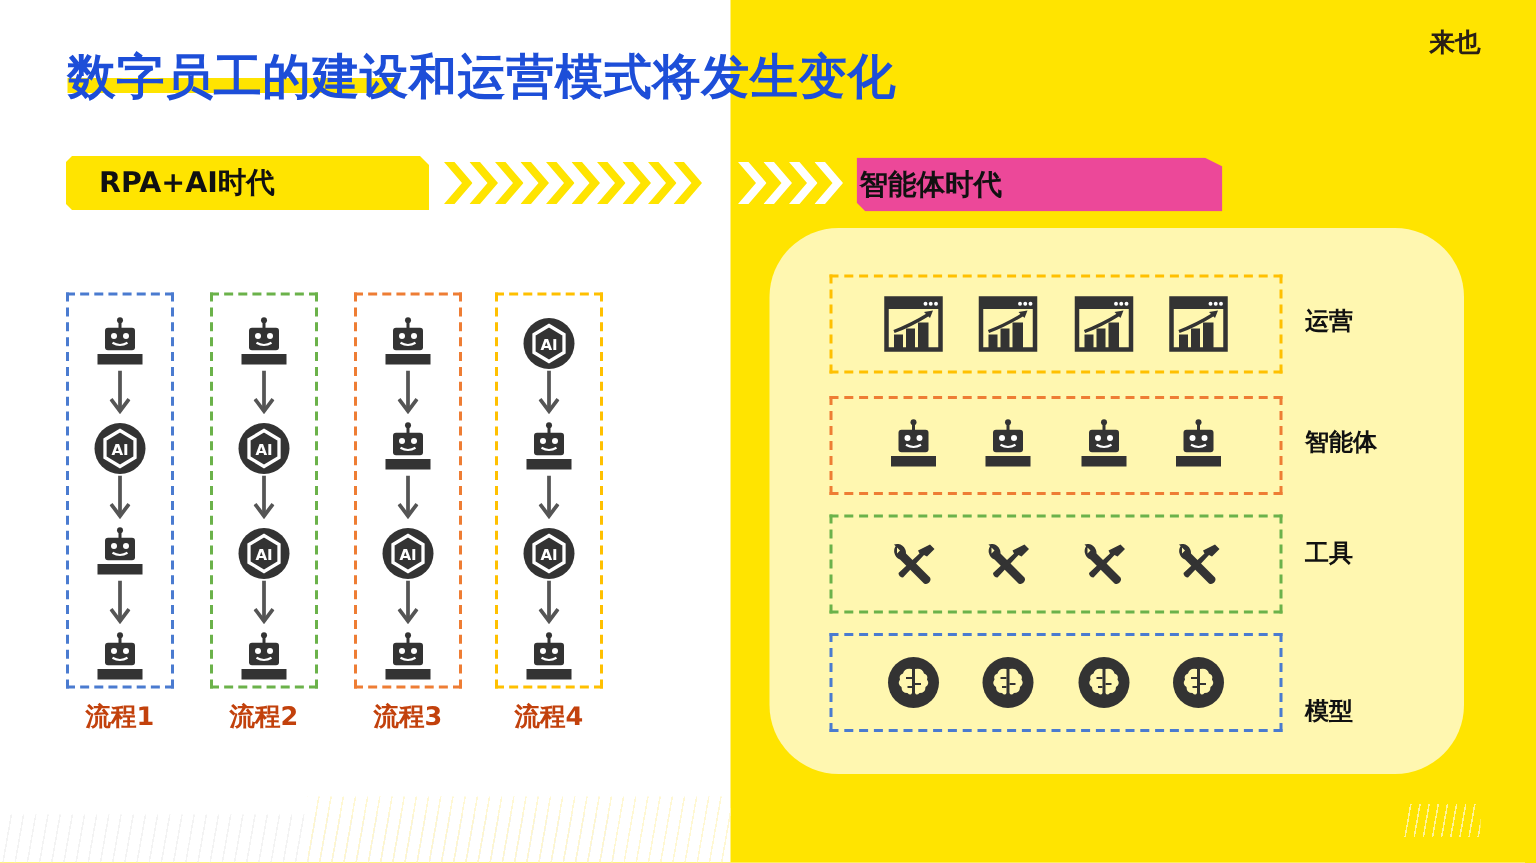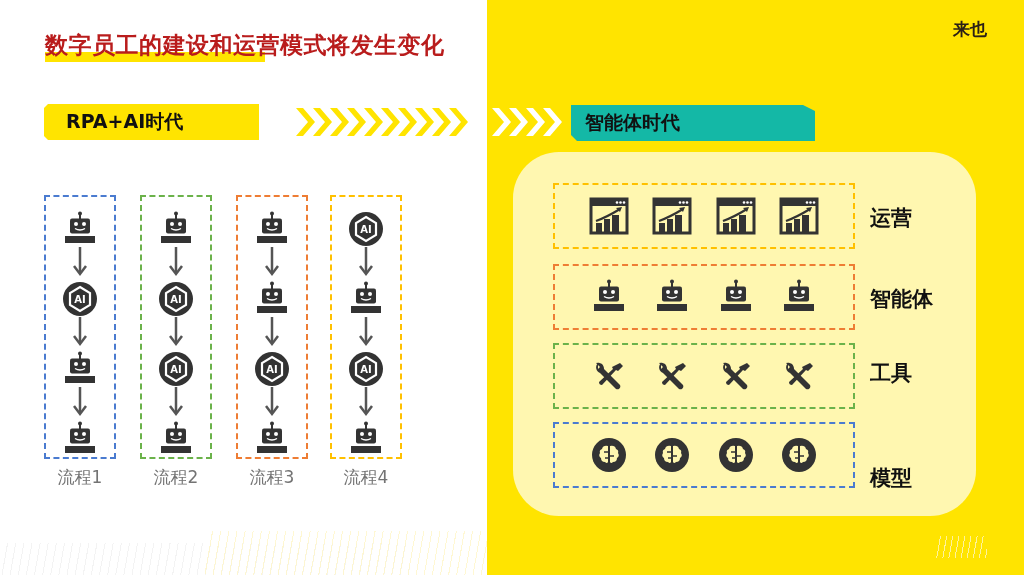--- a/index.html
+++ b/index.html
@@ -1,40 +1,40 @@
 <!DOCTYPE html>
 <html><head>
 <meta charset="utf-8">
 <style>
   * { box-sizing: border-box; margin: 0; padding: 0; }
   html, body { width: 1024px; height: 575px; overflow: hidden; }
   body { position: relative; background: #ffffff; font-family: "DejaVu Sans", "Liberation Sans", sans-serif; color: #1a1a1a; }
 
   .right-bg { position: absolute; left: 487px; top: 0; width: 537px; height: 575px; background: #FFE400; }
 
-  .title { position: absolute; left: 45px; top: 30px; font-size: 23px; font-weight: bold; letter-spacing: 0.5px; color: #b91c1c; white-space: nowrap; z-index: 3; }
+  .title { position: absolute; left: 45px; top: 30px; font-size: 32px; font-weight: bold; letter-spacing: 0.5px; color: #1d4ed8; white-space: nowrap; z-index: 3; }
   .title-underline { position: absolute; left: 45px; top: 52px; width: 220px; height: 10px; background: #FFE400; z-index: 2; }
 
   .logo { position: absolute; left: 950px; top: 18px; width: 40px; font-size: 17px; font-weight: bold; line-height: 23px; color: #2a2016; text-align: center; z-index: 3; }
 
-  .tag-left { position: absolute; left: 44px; top: 104px; width: 215px; height: 36px; background: #FFE400; clip-path: polygon(0 4px, 4px 0, 236px 0, 242px 6px, 242px 36px, 4px 36px, 0 32px); display: flex; align-items: center; padding-left: 22px; font-size: 19px; font-weight: bold; color: #111; }
-  .tag-right { position: absolute; left: 571px; top: 105px; width: 244px; height: 36px; background: #14b8a6; clip-path: polygon(0 0, 232px 0, 244px 6px, 244px 36px, 6px 36px, 0 30px); display: flex; align-items: center; padding-left: 14px; font-size: 19px; font-weight: bold; color: #111; }
+  .tag-left { position: absolute; left: 44px; top: 104px; width: 242px; height: 36px; background: #FFE400; clip-path: polygon(0 4px, 4px 0, 236px 0, 242px 6px, 242px 36px, 4px 36px, 0 32px); display: flex; align-items: center; padding-left: 22px; font-size: 19px; font-weight: bold; color: #111; }
+  .tag-right { position: absolute; left: 571px; top: 105px; width: 244px; height: 36px; background: #ec4899; clip-path: polygon(0 0, 232px 0, 244px 6px, 244px 36px, 6px 36px, 0 30px); display: flex; align-items: center; padding-left: 2px; font-size: 19px; font-weight: bold; color: #111; }
 
   .chevrons { position: absolute; top: 108px; height: 28px; display: flex; }
   .chev { width: 19px; height: 28px; margin-right: -2px; }
 
   .flow { position: absolute; top: 195px; width: 72px; height: 264px; border: 2px dashed; }
   .flow-stack { position: absolute; left: 0; right: 0; top: 14px; display: flex; flex-direction: column; align-items: center; }
   .node { width: 36px; height: 36px; display: flex; align-items: center; justify-content: center; }
   .arrow { width: 14px; height: 30px; }
-  .flow-label { position: absolute; top: 466px; width: 72px; text-align: center; font-size: 17px; font-weight: normal; color: #737373; }
+  .flow-label { position: absolute; top: 466px; width: 72px; text-align: center; font-size: 17px; font-weight: bold; color: #c2410c; }
 
   .panel { position: absolute; left: 513px; top: 152px; width: 463px; height: 364px; background: #FFF7B0; border-radius: 46px; }
   .layer { position: absolute; left: 553px; width: 302px; height: 66px; border: 2px dashed; display: flex; align-items: center; justify-content: space-around; padding: 0 22px; }
-  .layer-label { position: absolute; left: 870px; font-size: 21px; font-weight: bold; color: #111; }
+  .layer-label { position: absolute; left: 870px; font-size: 16px; font-weight: bold; color: #111; }
   .licon { width: 40px; height: 40px; }
 
   .hatch { position: absolute; left: 0; top: 543px; width: 410px; height: 32px;
     background: repeating-linear-gradient(100deg, transparent 0 7px, #eeeeee 7px 8px); opacity: 0.7; }
   .hatch2 { position: absolute; left: 205px; top: 531px; width: 282px; height: 44px;
     background: repeating-linear-gradient(100deg, transparent 0 7px, #fff6c8 7px 8px); opacity: 0.8; }
   .hatch3 { position: absolute; left: 935px; top: 536px; width: 52px; height: 22px;
     background: repeating-linear-gradient(100deg, transparent 0 5px, #fff29a 5px 6px); }
 </style>
 </head>

